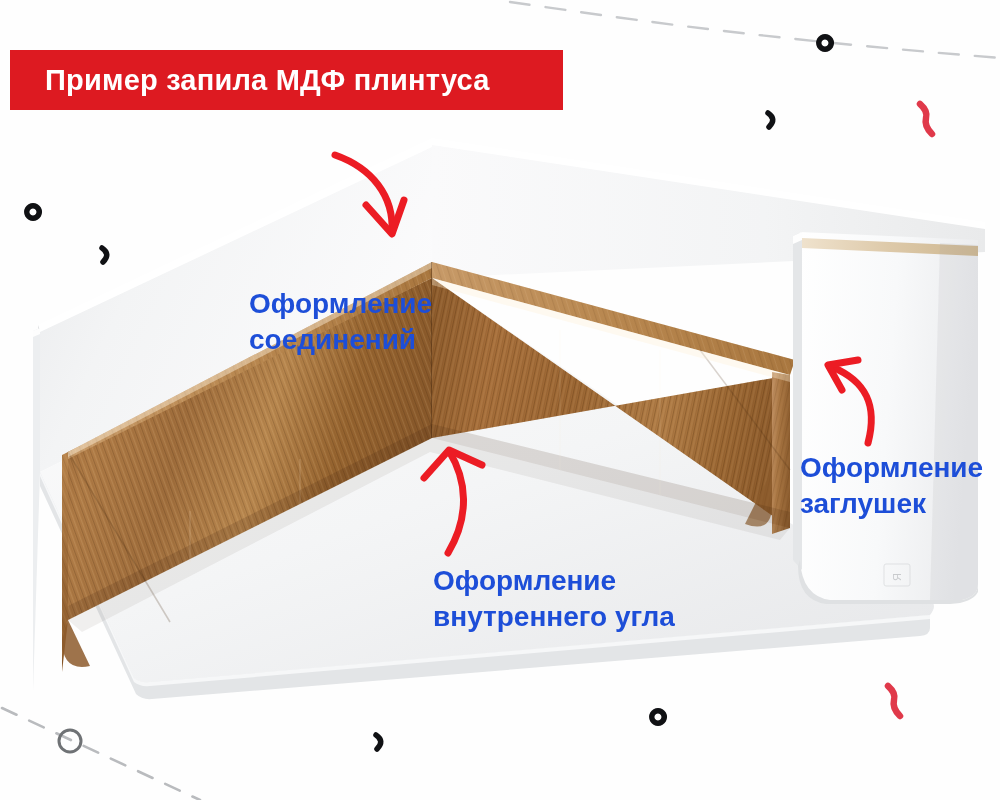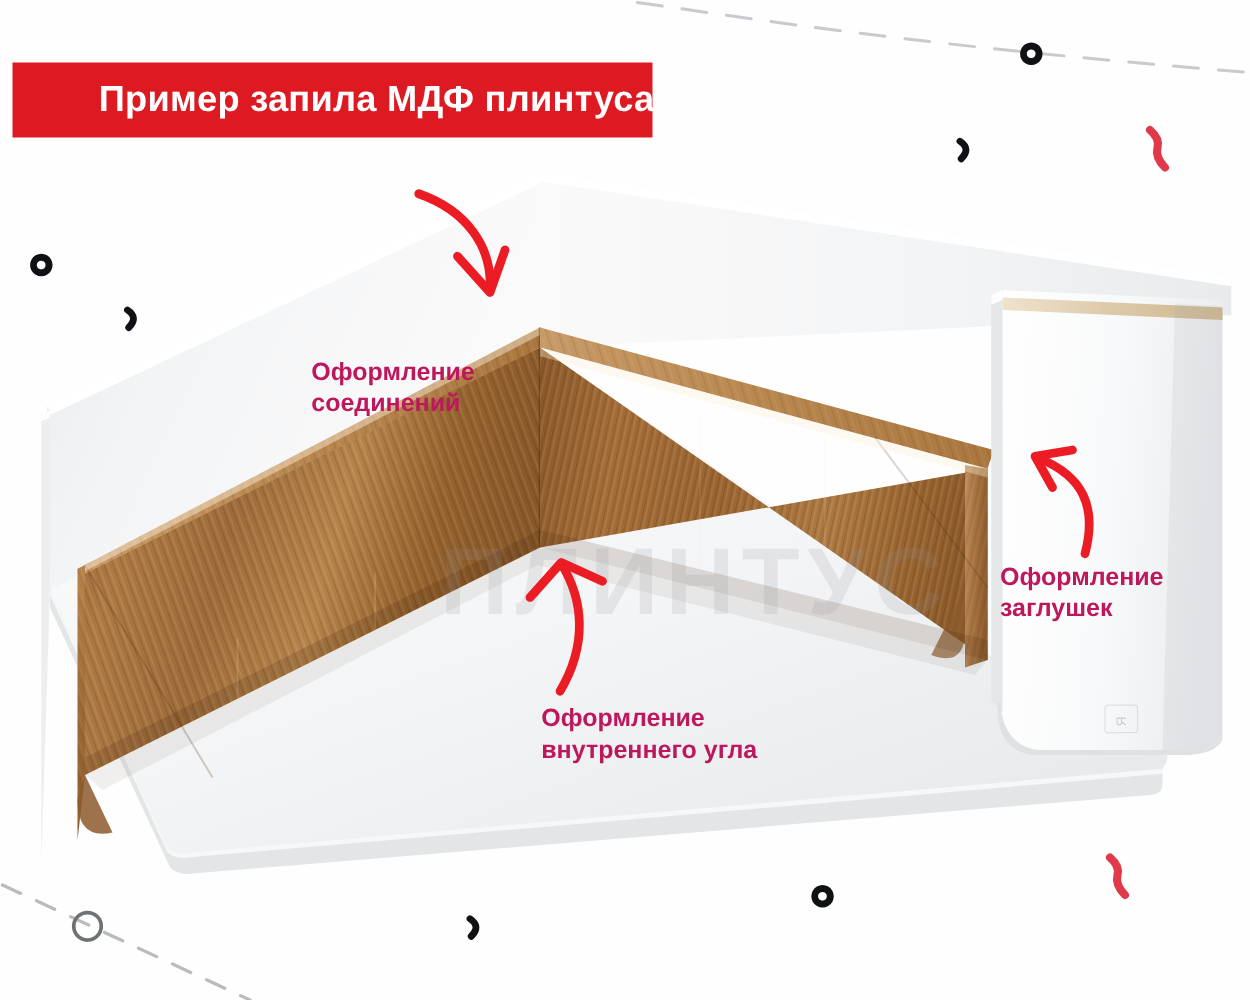--- a/index.html
+++ b/index.html
@@ -15,41 +15,41 @@
   
   .layer{position:absolute;left:0;top:0;width:1000px;height:800px;pointer-events:none;}
   #photo-layer{z-index:2;}
   #decor-back{z-index:1;}
   #decor-front{z-index:4;}
   #arrow-layer{z-index:5;}
 
   
   #title-banner{
     position:absolute;left:10px;top:50px;
-    width:478px;height:60px;
+    width:553px;height:60px;
     background:#dd1a21;
     z-index:6;
-    display:flex;align-items:center;padding-left:34px;
+    display:flex;align-items:center;
   }
   #title-banner .t{
     color:#ffffff;
     font-size:29px;
     font-weight:bold;
     letter-spacing:.2px;
     padding-left:35px;
     white-space:nowrap;
     font-family:"Liberation Sans","DejaVu Sans",sans-serif;
   }
 
   
   .callout{
     position:absolute;z-index:6;
-    color:#be185d;
+    color:#1d4ed8;
     font-weight:bold;
-    font-size:20px;
+    font-size:28px;
     line-height:1.27;
     white-space:pre-line;
     font-family:"Liberation Sans","DejaVu Sans",sans-serif;
   }
   #label-joints{left:249px;top:286px;}
   #label-inner-corner{left:433px;top:563px;}
   #label-endcaps{left:800px;top:450px;}
 
   
   .wm{
@@ -244,21 +244,20 @@
 
       <g opacity="0.5">
         <rect x="884" y="564" width="26" height="22" rx="2" fill="none" stroke="#c9cbce" stroke-width="1"></rect>
         <text x="892" y="580" font-family="Liberation Sans, sans-serif" font-size="11" fill="#9ea1a5" transform="rotate(-90 897 576)">Я</text>
       </g>
     </g>
 
     <path d="M 68 620 L 432 438 L 790 528 L 780 540 L 430 452 L 82 632 Z" fill="rgba(120,110,100,0.10)"></path>
   </svg>
 
-  <div class="wm" id="wm2">ПЛИНТУС</div>
 
   <svg class="layer" id="decor-front" viewBox="0 0 1000 800">
 
     <g fill="#101114">
       <path d="M 825 34 a 9 9 0 1 0 0.1 0 Z M 825 39.5 a 3.5 3.5 0 1 1 -0.1 0 Z" fill-rule="evenodd"></path>
       <path d="M 33 203 a 9 9 0 1 0 0.1 0 Z M 33 208.5 a 3.5 3.5 0 1 1 -0.1 0 Z" fill-rule="evenodd"></path>
       <path d="M 658 708 a 9 9 0 1 0 0.1 0 Z M 658 713.5 a 3.5 3.5 0 1 1 -0.1 0 Z" fill-rule="evenodd"></path>
     </g>
 
     <g fill="none" stroke="#101114" stroke-width="5.5" stroke-linecap="round">

